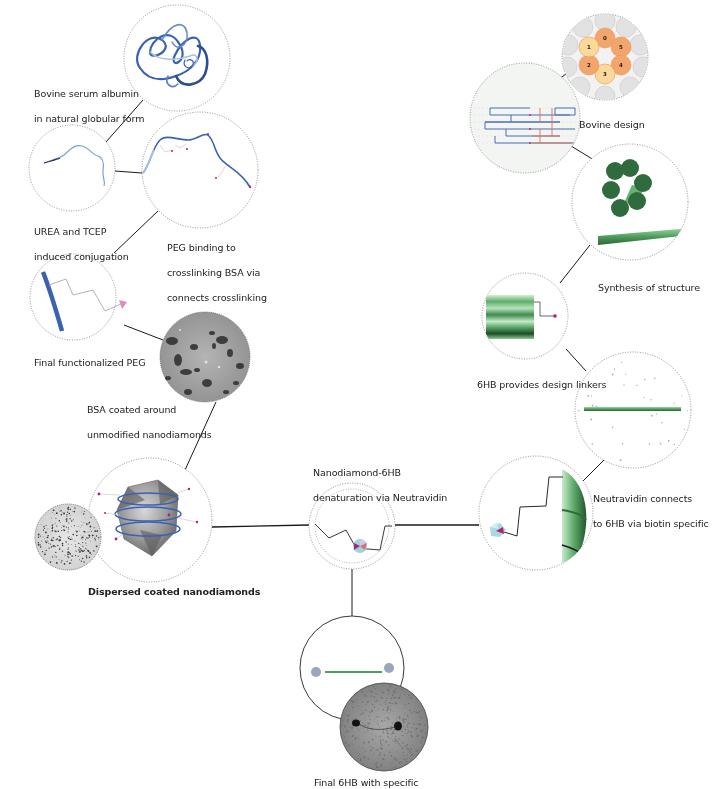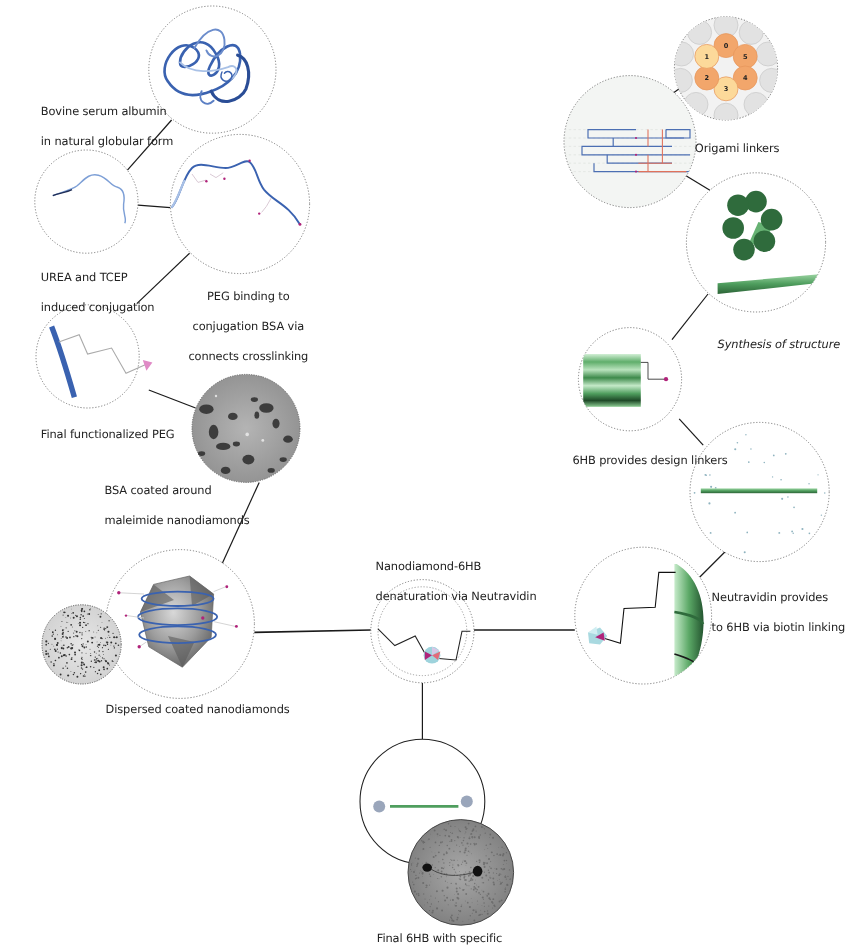--- a/index.html
+++ b/index.html
@@ -1042,48 +1042,48 @@
 </svg>
 
 <div class="lbl" style="left:34px; top:75px;">
   <span>Bovine serum albumin</span>
   <span>in natural globular form</span>
 </div>
 <div class="lbl" style="left:34px; top:213px;">
   <span>UREA and TCEP</span>
   <span>induced conjugation</span>
 </div>
-<div class="lbl" style="left:157px; top:229px;text-align:center;">
+<div class="lbl" style="left:167px; top:229px;">
   <span>PEG binding to</span>
-  <span>conjugation BSA via</span>
+  <span>crosslinking BSA via</span>
   <span>connects crosslinking</span>
 </div>
 <div class="lbl" style="left:34px; top:344px;">
   <span>Final functionalized PEG</span>
 </div>
 <div class="lbl" style="left:87px; top:391px;">
   <span>BSA coated around</span>
-  <span>maleimide nanodiamonds</span>
-</div>
-<div class="lbl" style="left:88px; top:573px;">
+  <span>unmodified nanodiamonds</span>
+</div>
+<div class="lbl" style="left:88px; top:573px;font-weight:bold;">
   <span>Dispersed coated nanodiamonds</span>
 </div>
 <div class="lbl" style="left:313px; top:454px;">
   <span>Nanodiamond-6HB</span>
   <span>denaturation via Neutravidin</span>
 </div>
 <div class="lbl" style="left:314px; top:764px;">
   <span>Final 6HB with specific</span>
   
 </div>
 <div class="lbl" style="left:579px; top:106px;">
-  <span>Origami linkers</span>
-</div>
-<div class="lbl" style="left:598px; top:269px;font-style:italic;">
+  <span>Bovine design</span>
+</div>
+<div class="lbl" style="left:598px; top:269px;">
   <span>Synthesis of structure</span>
 </div>
 <div class="lbl" style="left:477px; top:366px;">
   <span>6HB provides design linkers</span>
 </div>
 <div class="lbl" style="left:593px; top:480px;">
-  <span>Neutravidin provides</span>
-  <span>to 6HB via biotin linking</span>
+  <span>Neutravidin connects</span>
+  <span>to 6HB via biotin specific</span>
 </div>
 
 </body></html>

